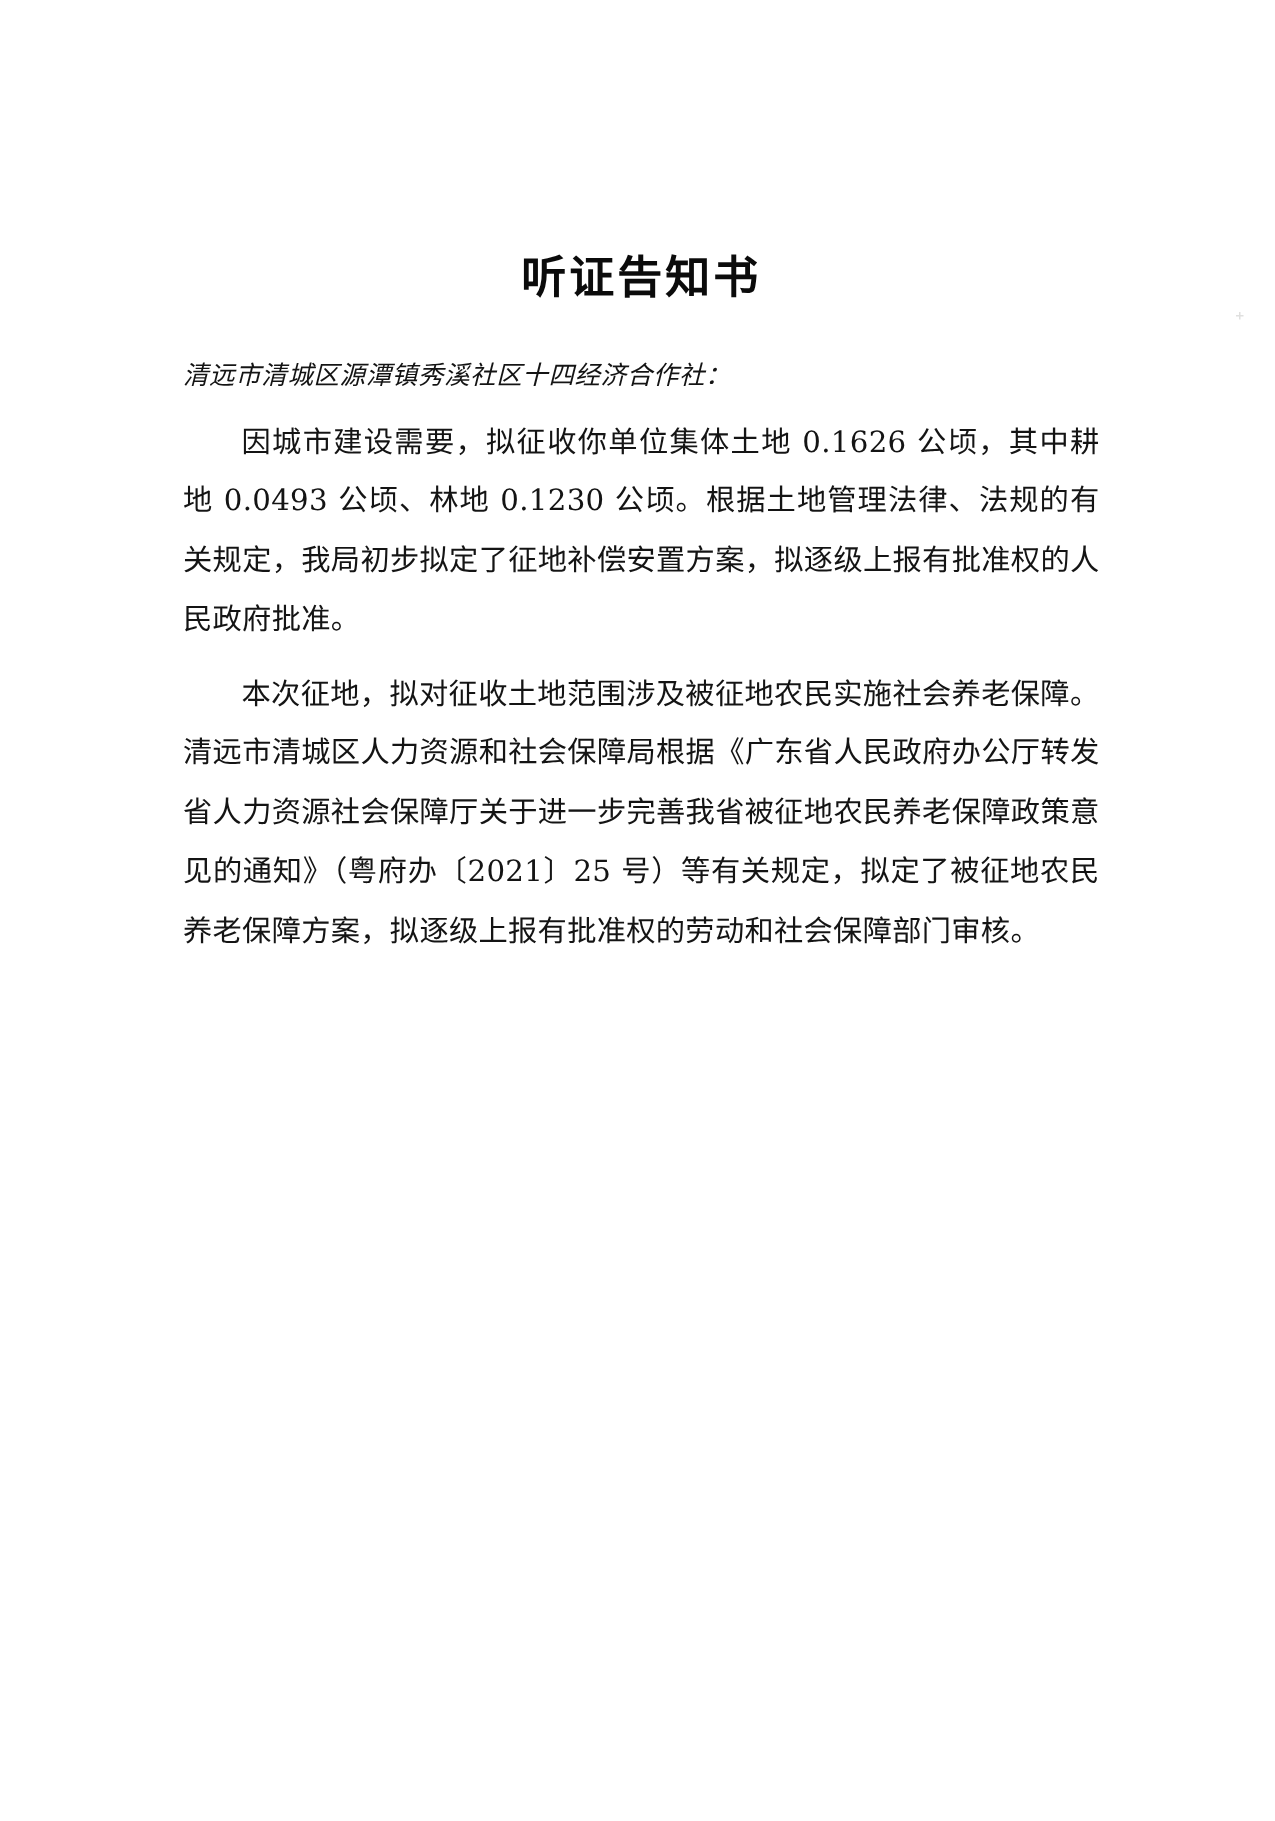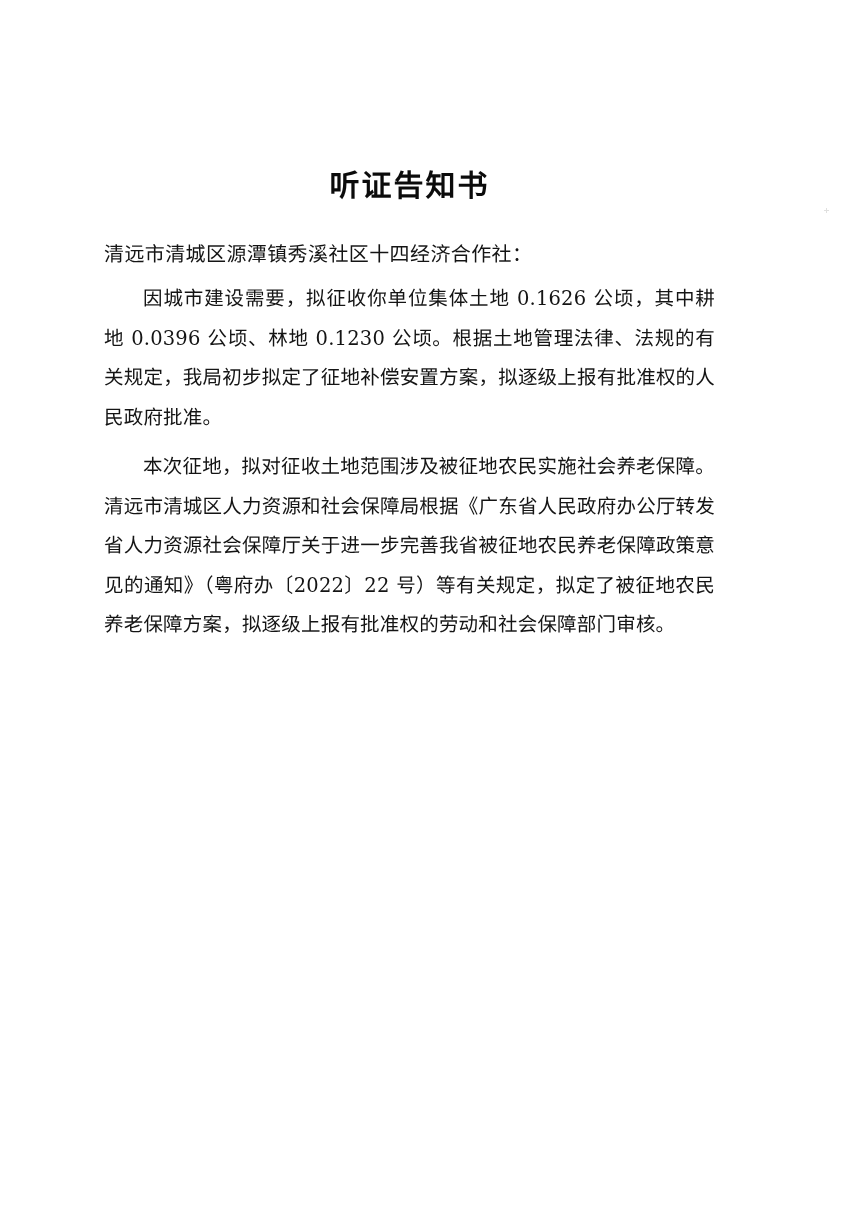--- a/index.html
+++ b/index.html
@@ -43,21 +43,21 @@
   }
   .scan-speck::before {
     left: 2px; top: 0; width: 1px; height: 5px;
   }
   .scan-speck::after {
     left: 0; top: 2px; width: 5px; height: 1px;
   }
 
   .doc-body {
     position: absolute;
-    left: 104px;
+    left: 122px;
     top: 0;
     width: 611px;
   }
 
   .doc-title {
     margin: 0;
     padding-top: 168px;
     text-align: center;
     font-family: "DejaVu Sans", "Liberation Sans", sans-serif;
     font-weight: 700;
@@ -73,24 +73,25 @@
     text-align: right;
     font-size: 19.5px;
     letter-spacing: 0.6px;
     color: #141414;
     line-height: 1.4;
   }
 
   .recipient {
     margin: 0;
     padding-top: 35px;
-    font-size: 20px;
+    font-size: 17px;
     letter-spacing: 0.4px;
     color: #141414;
     line-height: 1.5;
+    font-style: italic;
   }
 
   .para {
     margin: 0;
     padding-top: 10px;
     font-size: 19.5px;
     letter-spacing: 0.2px;
     color: #141414;
     line-height: 39.5px;
     text-align: justify;
@@ -109,20 +110,20 @@
 
   <div class="scan-speck"></div>
 
   <div class="doc-body">
 
     <h1 class="doc-title">听证告知书</h1>
 
 
     <p class="recipient">清远市清城区源潭镇秀溪社区十四经济合作社：</p>
 
-    <p class="para">因城市建设需要，拟征收你单位集体土地 0.1626 公顷，其中耕地 0.0396 公顷、林地 0.1230 公顷。根据土地管理法律、法规的有关规定，我局初步拟定了征地补偿安置方案，拟逐级上报有批准权的人民政府批准。</p>
+    <p class="para">因城市建设需要，拟征收你单位集体土地 0.1626 公顷，其中耕地 0.0493 公顷、林地 0.1230 公顷。根据土地管理法律、法规的有关规定，我局初步拟定了征地补偿安置方案，拟逐级上报有批准权的人民政府批准。</p>
 
-    <p class="para">本次征地，拟对征收土地范围涉及被征地农民实施社会养老保障。清远市清城区人力资源和社会保障局根据《广东省人民政府办公厅转发省人力资源社会保障厅关于进一步完善我省被征地农民养老保障政策意见的通知》（粤府办〔2022〕22 号）等有关规定，拟定了被征地农民养老保障方案，拟逐级上报有批准权的劳动和社会保障部门审核。</p>
+    <p class="para">本次征地，拟对征收土地范围涉及被征地农民实施社会养老保障。清远市清城区人力资源和社会保障局根据《广东省人民政府办公厅转发省人力资源社会保障厅关于进一步完善我省被征地农民养老保障政策意见的通知》（粤府办〔2021〕25 号）等有关规定，拟定了被征地农民养老保障方案，拟逐级上报有批准权的劳动和社会保障部门审核。</p>
 
 
 
   </div>
 </div>
 
 </body></html>

